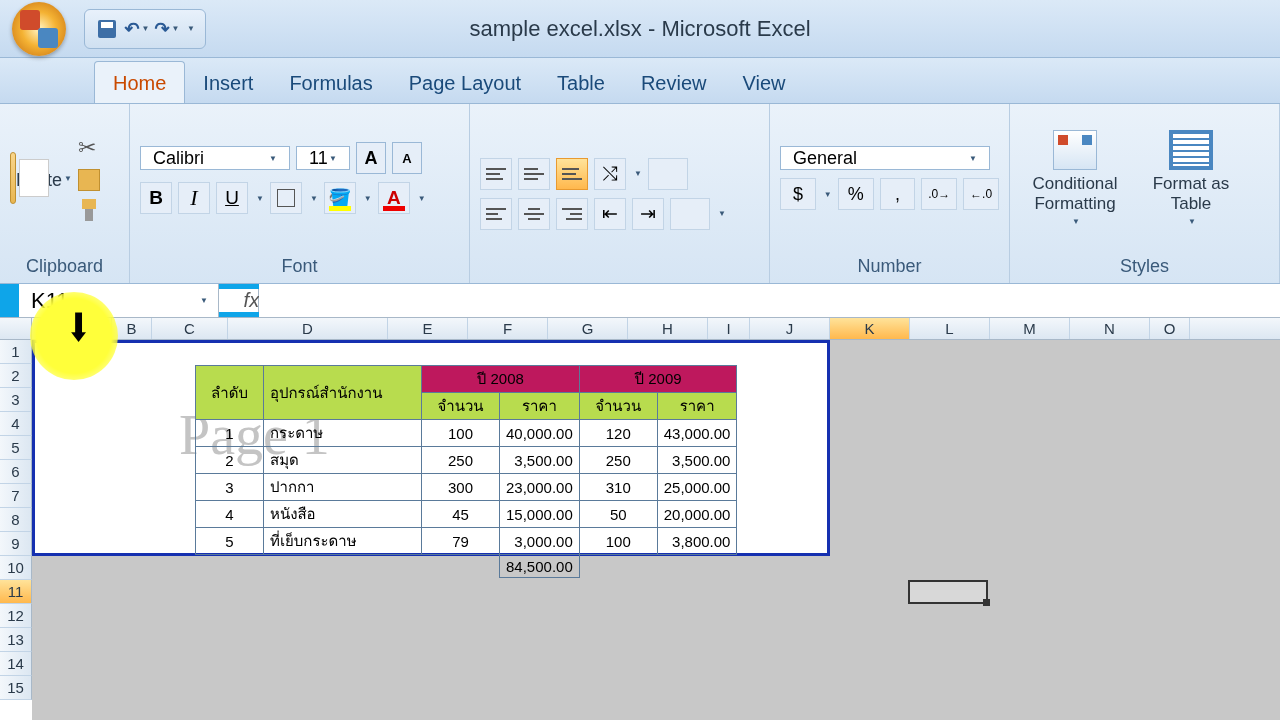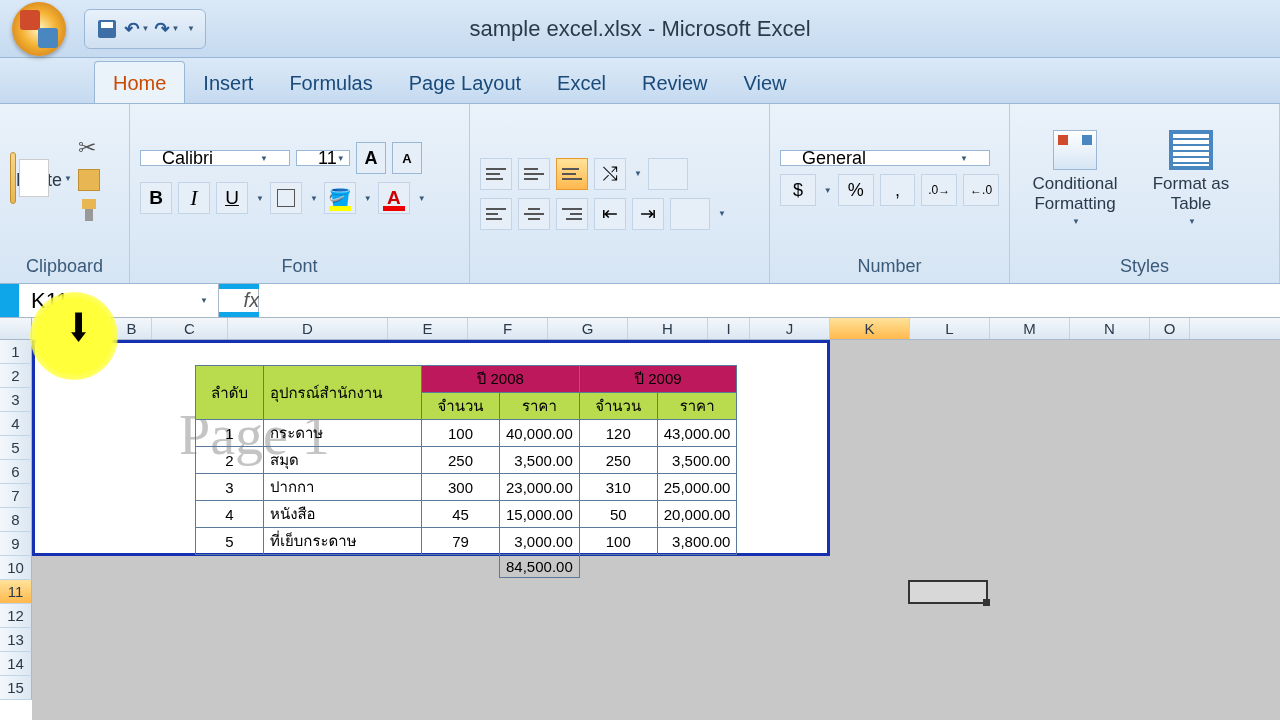--- a/index.html
+++ b/index.html
@@ -39,21 +39,21 @@
 .cut-icon { font-size:22px; color:#555; cursor:pointer; }
 .copy-icon { width:22px; height:22px; background:#e8b652; border:1px solid #c09030; cursor:pointer; }
 .fmt-painter { width:22px; height:22px; cursor:pointer; position:relative; }
 .fmt-painter::before{ content:''; position:absolute; width:14px; height:10px; top:0; left:4px; background:#e8b652; }
 .fmt-painter::after{ content:''; position:absolute; width:8px; height:12px; bottom:0; left:7px; background:#999; }
 
 
 .font-group { width:340px; }
 .font-rows { display:flex; flex-direction:column; gap:8px; width:100%; }
 .row { display:flex; gap:6px; align-items:center; }
-.combo { background:#fff; border:1px solid #9ab8d6; height:16px; display:flex; align-items:center; padding:0 21px; font-size:18px; cursor:pointer; }
+.combo { background:#fff; border:1px solid #9ab8d6; height:24px; display:flex; align-items:center; padding:0 12px; font-size:18px; cursor:pointer; }
 .font-name { width:150px; }
 .font-size { width:54px; }
 .grow-font, .shrink-font { width:30px; height:32px; border:1px solid #9ab8d6; display:flex; align-items:center; justify-content:center; font-weight:bold; cursor:pointer; background:#e6eef8; }
 .grow-font { font-size:18px; } .shrink-font { font-size:13px; }
 .btn-small { width:32px; height:32px; border:1px solid #c2d4e6; display:flex; align-items:center; justify-content:center; cursor:pointer; font-size:19px; background:#e6eef8; }
 .bold { font-weight:900; } .italic { font-style:italic; font-family:'Times New Roman'; font-size:22px; }
 .underline { text-decoration:underline; }
 .border-btn { position:relative; }
 .border-btn::before{ content:''; position:absolute; width:16px; height:16px; border:1px solid #555; }
 .fill-color { position:relative; } .fill-color::after{ content:''; position:absolute; bottom:2px; left:4px; width:22px; height:5px; background:#ffff00; }
@@ -143,21 +143,21 @@
     <span class="drop-arrow">▼</span>
   </div>
   <div class="title-text">sample excel.xlsx - Microsoft Excel</div>
 </div>
 
 <div class="tabs" id="tabs">
     <div class="tab active">Home</div>
     <div class="tab">Insert</div>
     <div class="tab">Formulas</div>
     <div class="tab">Page Layout</div>
-    <div class="tab">Excel</div>
+    <div class="tab">Table</div>
     <div class="tab">Review</div>
     <div class="tab">View</div>
   </div>
 
 <div class="ribbon">
   <div class="group clipboard-group">
     <div class="group-body">
       <div class="paste-btn">
         <div class="clipboard-icon"></div>
         <div class="paste-label">Paste</div>

